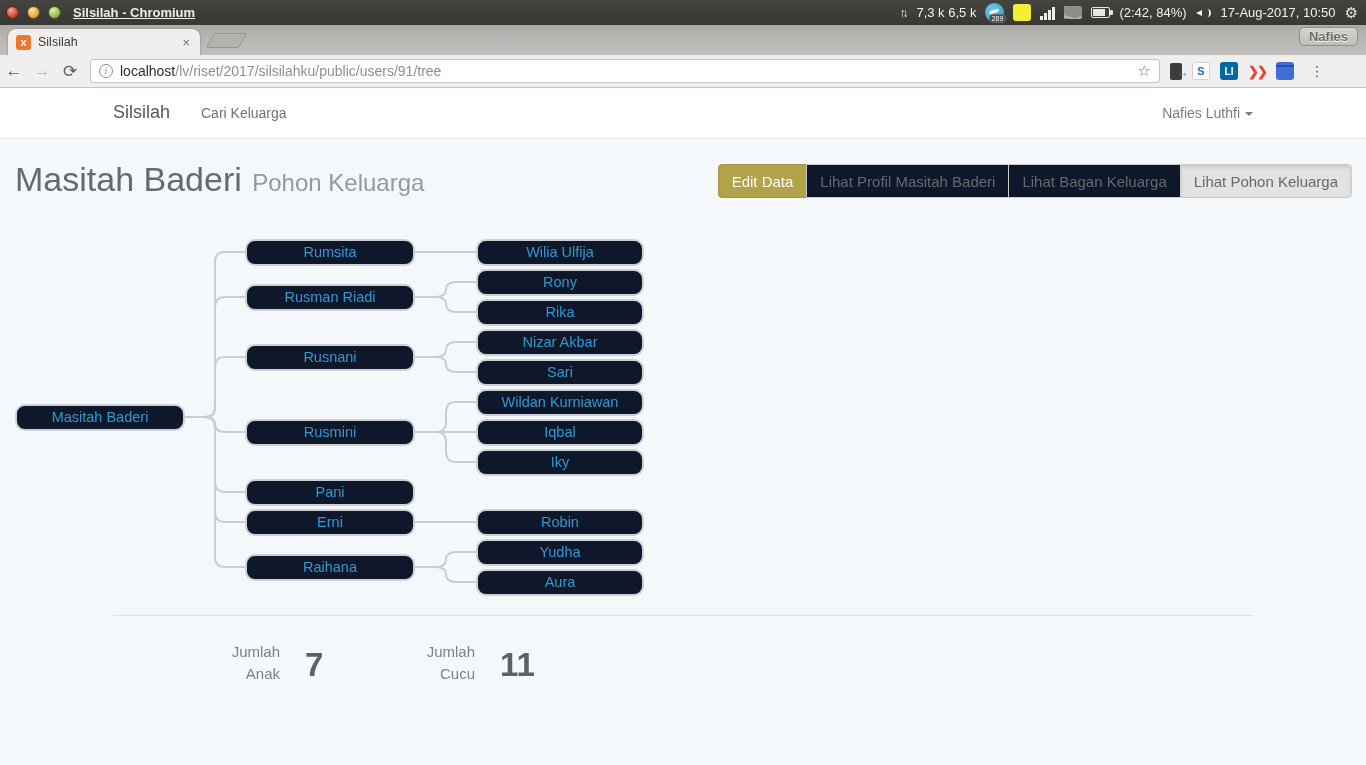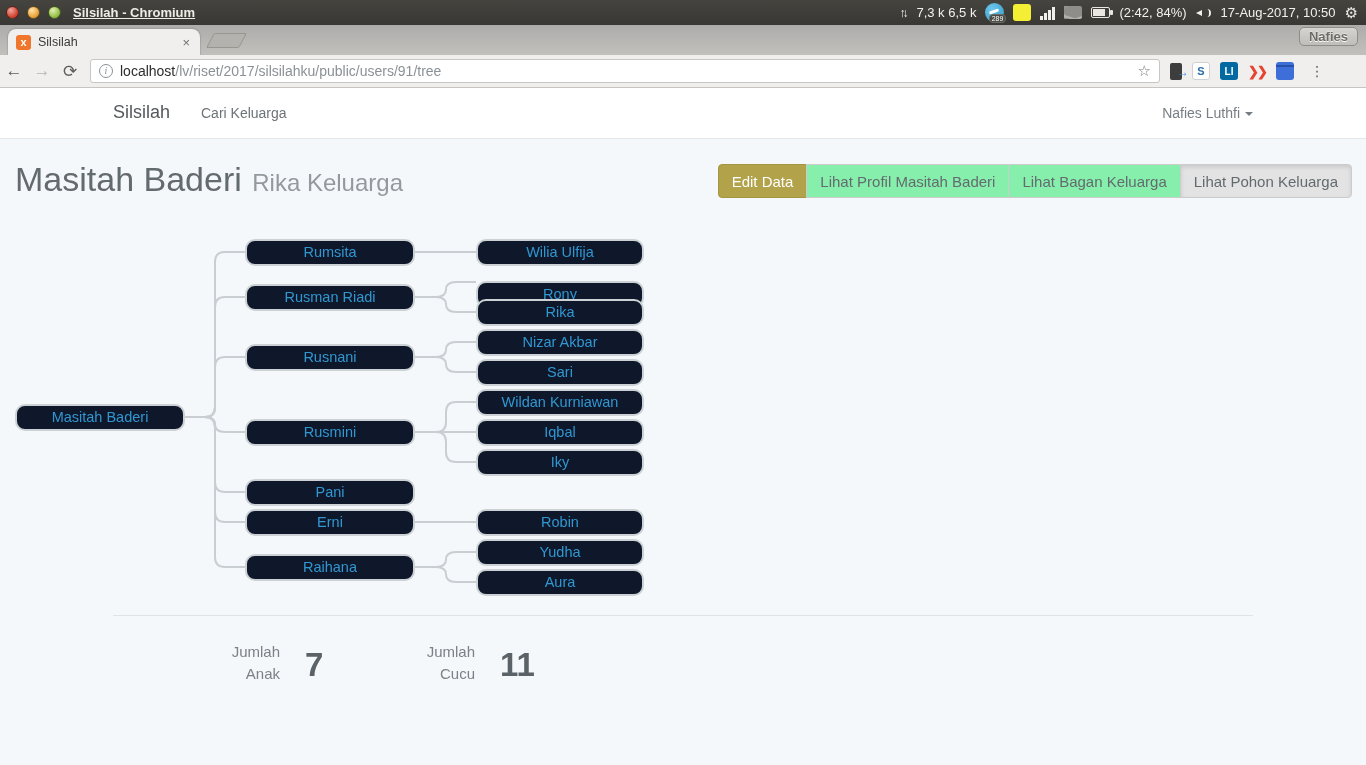--- a/index.html
+++ b/index.html
@@ -74,21 +74,21 @@
   .navlink { position:absolute; left:201px; top:17px; font-size:14px; color:#6d7478; }
   .usermenu { position:absolute; right:113px; top:17px; font-size:14px; color:#777e83; }
   .caret { display:inline-block; margin-left:5px; width:0; height:0; border-left:4px solid transparent; border-right:4px solid transparent; border-top:4px solid #777e83; vertical-align:middle; }
 
   
   .pagehead { position:absolute; left:15px; top:160px; }
   .pagehead .big { font-size:34px; color:#636b6f; }
   .pagehead .sub { font-size:24px; color:#939a9e; margin-left:6px; }
 
   .actions { position:absolute; top:164px; right:14px; display:flex; }
-  .btn { font-size:15px; height:34px; padding:0 13px; display:flex; align-items:center; border:1px solid #ccc; background:#86efac; color:#636b6f; margin-left:-1px; white-space:nowrap; }
+  .btn { font-size:15px; height:34px; padding:0 13px; display:flex; align-items:center; border:1px solid #ccc; background:#0f172a; color:#636b6f; margin-left:-1px; white-space:nowrap; }
   .btn.first { border-radius:4px 0 0 4px; margin-left:0; }
   .btn.last { border-radius:0 4px 4px 0; }
   .btn.olive { background:#b2a24a; border-color:#a49540; color:#fff; }
   .btn.pressed { background:#e3e3e3; box-shadow:inset 0 2px 4px rgba(0,0,0,.12); }
 
   
   #tree-svg { position:absolute; left:0; top:0; width:1366px; height:765px; }
   .node { position:absolute; height:27px; background:#0f172a; border:2px solid #ccd1d5; border-radius:10px; color:#3097d1; font-size:14.5px; display:flex; align-items:center; justify-content:center; text-decoration:none; }
 
   
@@ -166,21 +166,21 @@
 </div>
 
 <div class="appnav">
   <span class="brand">Silsilah</span>
   <span class="navlink">Cari Keluarga</span>
   <span class="usermenu"><span>Nafies Luthfi</span><span class="caret"></span></span>
 </div>
 
 <div class="pagehead">
   <span class="big">Masitah Baderi</span>
-  <span class="sub">Rika Keluarga</span>
+  <span class="sub">Pohon Keluarga</span>
 </div>
 
 <div class="actions">
   <span class="btn olive first">Edit Data</span>
   <span class="btn">Lihat Profil Masitah Baderi</span>
   <span class="btn">Lihat Bagan Keluarga</span>
   <span class="btn pressed last">Lihat Pohon Keluarga</span>
 </div>
 
 <svg id="tree-svg" viewBox="0 0 1366 765" xmlns="http://www.w3.org/2000/svg">
@@ -199,21 +199,21 @@
     <path d="M185 417 H205 Q215 417 215 407 V307 Q215 297 225 297 H245" fill="none" stroke="#c9ced2" stroke-width="2"></path>
     <path d="M185 417 H205 Q215 417 215 407 V367 Q215 357 225 357 H245" fill="none" stroke="#c9ced2" stroke-width="2"></path>
     <path d="M185 417 H205 Q215 417 215 424.5 V424.5 Q215 432 225 432 H245" fill="none" stroke="#c9ced2" stroke-width="2"></path>
     <path d="M185 417 H205 Q215 417 215 427 V482 Q215 492 225 492 H245" fill="none" stroke="#c9ced2" stroke-width="2"></path>
     <path d="M185 417 H205 Q215 417 215 427 V512 Q215 522 225 522 H245" fill="none" stroke="#c9ced2" stroke-width="2"></path>
     <path d="M185 417 H205 Q215 417 215 427 V557 Q215 567 225 567 H245" fill="none" stroke="#c9ced2" stroke-width="2"></path>
   </svg>
 <div id="tree-nodes">
     <div class="node" style="left: 476px; top: 238.5px; width: 168px;">Wilia Ulfija</div>
     <div class="node" style="left: 245px; top: 238.5px; width: 170px;">Rumsita</div>
-    <div class="node" style="left: 476px; top: 268.5px; width: 168px; margin-top: 12px;">Rony</div>
+    <div class="node" style="left: 476px; top: 268.5px; width: 168px;">Rony</div>
     <div class="node" style="left: 476px; top: 298.5px; width: 168px;">Rika</div>
     <div class="node" style="left: 245px; top: 283.5px; width: 170px;">Rusman Riadi</div>
     <div class="node" style="left: 476px; top: 328.5px; width: 168px;">Nizar Akbar</div>
     <div class="node" style="left: 476px; top: 358.5px; width: 168px;">Sari</div>
     <div class="node" style="left: 245px; top: 343.5px; width: 170px;">Rusnani</div>
     <div class="node" style="left: 476px; top: 388.5px; width: 168px;">Wildan Kurniawan</div>
     <div class="node" style="left: 476px; top: 418.5px; width: 168px;">Iqbal</div>
     <div class="node" style="left: 476px; top: 448.5px; width: 168px;">Iky</div>
     <div class="node" style="left: 245px; top: 418.5px; width: 170px;">Rusmini</div>
     <div class="node" style="left: 245px; top: 478.5px; width: 170px;">Pani</div>

